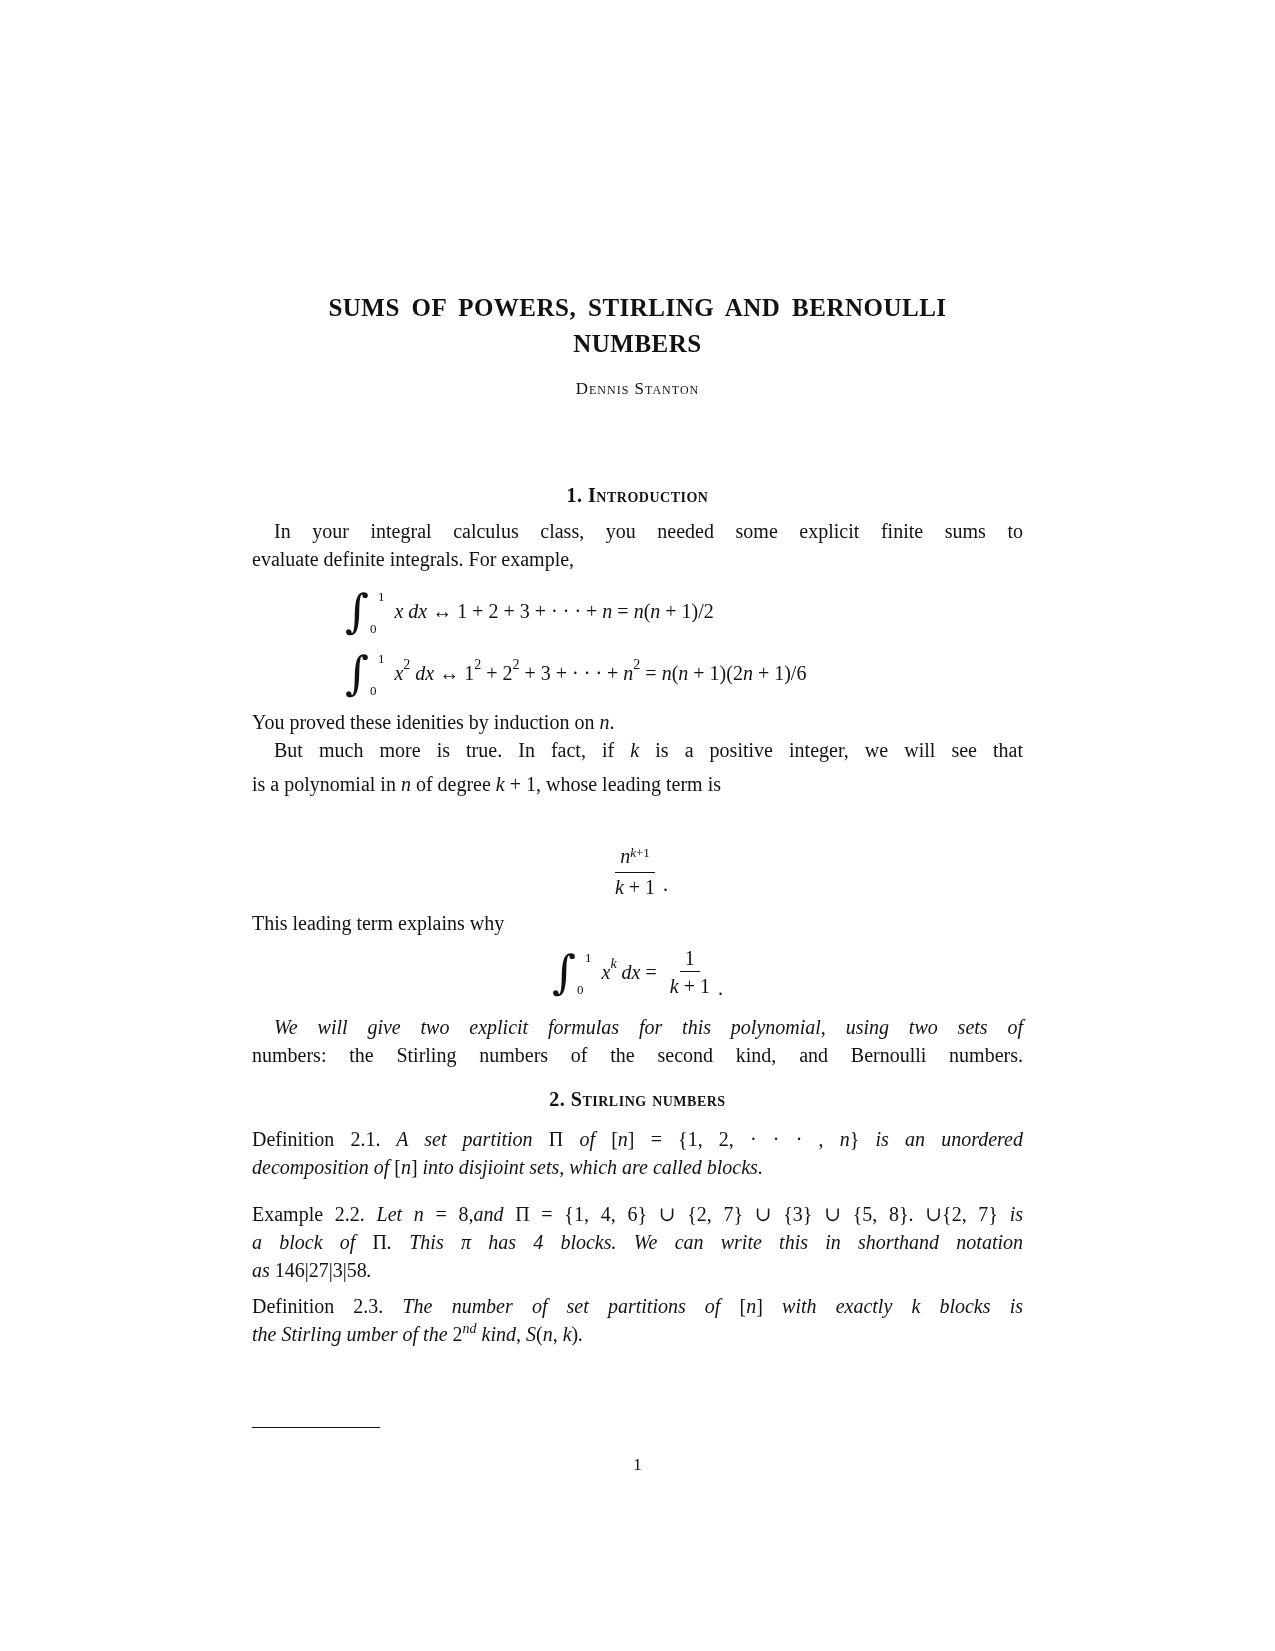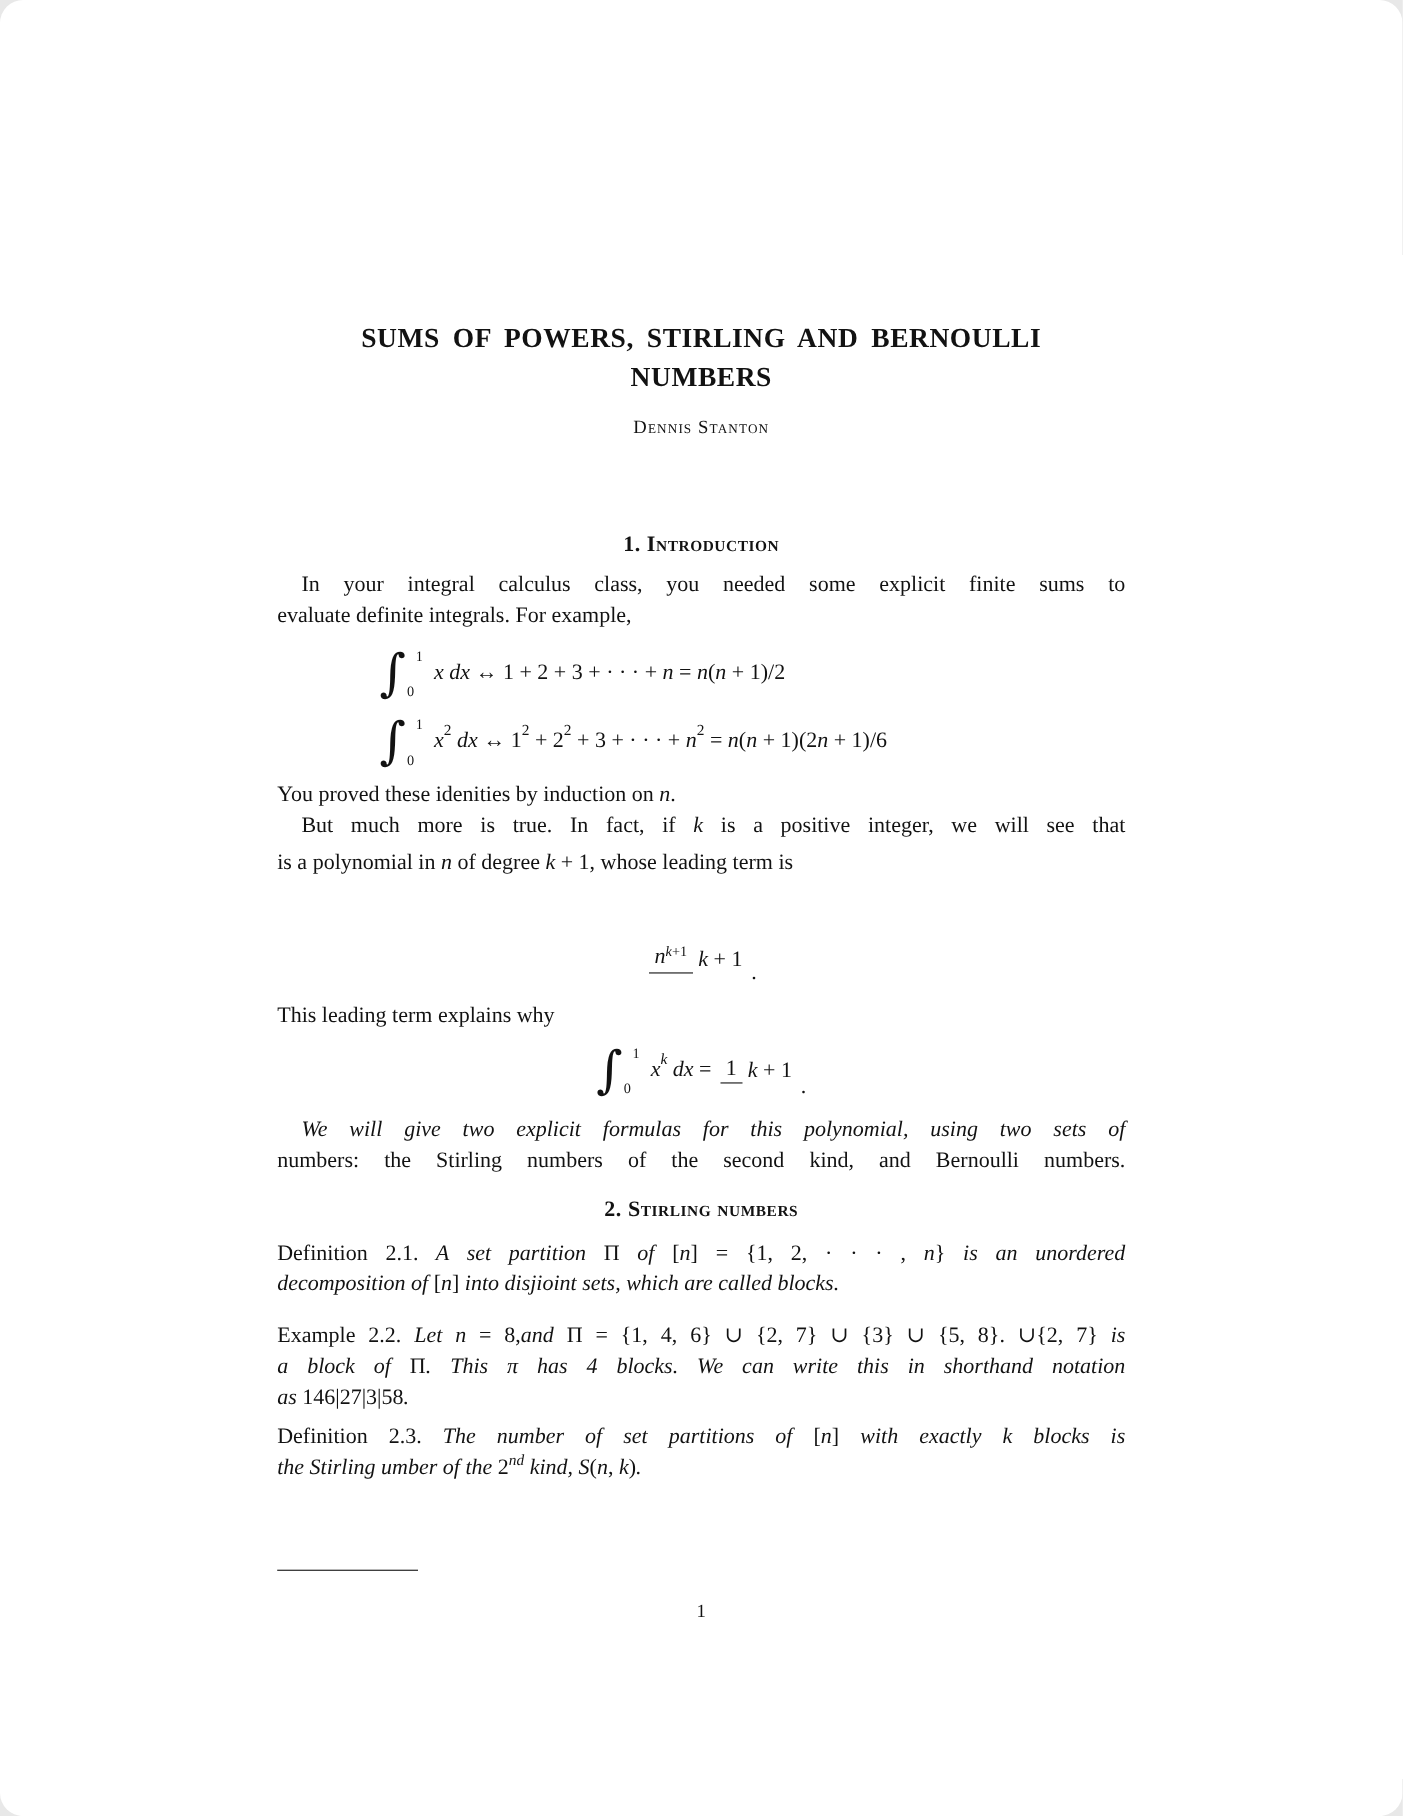--- a/index.html
+++ b/index.html
@@ -1,20 +1,20 @@
 <!DOCTYPE html>
 <html><head>
 <meta charset="utf-8">
 <style>
   html,body { margin:0; padding:0; background:#e8e8e8; }
   .page {
     position:relative; width:1275px; height:1651px;
     background:#ffffff; color:#121212;
     font-family:"Liberation Serif","DejaVu Serif",serif;
-    font-size:20px; overflow:hidden;border-radius:21px;
+    font-size:20px; overflow:hidden;
   }
   .abs { position:absolute; left:252px; width:771px; }
   .center { text-align:center; }
   .line { line-height:28px; white-space:nowrap; }
   .just { text-align:justify; text-align-last:justify; white-space:normal; }
   .ind  { text-indent:22px; }
 
   .title { font-weight:700; font-size:25px; line-height:36px; letter-spacing:0.5px; word-spacing:5px; }
   .author { font-variant:small-caps; font-size:17px; letter-spacing:1px; }
   .secheading { font-variant:small-caps; font-size:20px; letter-spacing:0.5px;font-weight:bold; }
@@ -28,21 +28,21 @@
 
   
   .eqrow { display:flex; align-items:center; justify-content:center; }
   .eqrow.left { justify-content:flex-start; padding-left:93px; }
   .eqrow .tk { white-space:pre; }
   .tk-bigint { font-size:46px; line-height:1; font-family:"DejaVu Serif","DejaVu Sans",serif; }
   .lims { display:inline-flex; flex-direction:column; justify-content:space-between;
           height:48px; font-size:13px; margin-right:10px; padding-top:3px; }
   .lims .up { margin-left:9px; }
   .lims .lo { margin-left:1px; }
-  .frac { display:inline-flex; flex-direction:row; align-items:center; margin:0 3px; }
+  .frac { display:inline-flex; flex-direction:column; align-items:center; margin:0 3px; }
   .frac .num { padding:0 5px 1px; border-bottom:1.5px solid #121212; line-height:24px; white-space:pre; }
   .frac .den { padding:2px 5px 0; line-height:24px; white-space:pre; }
   .frac .tk-sup, .frac .tk-supi, .frac .tk-supr { font-size:13px; top:-6px; }
 
   .footrule { height:1.4px; background:#121212; }
   .footnote { font-size:17px; line-height:24px; padding-left:26px; }
   .pageno { font-size:17px; }
 </style>
 </head>
 <body>

